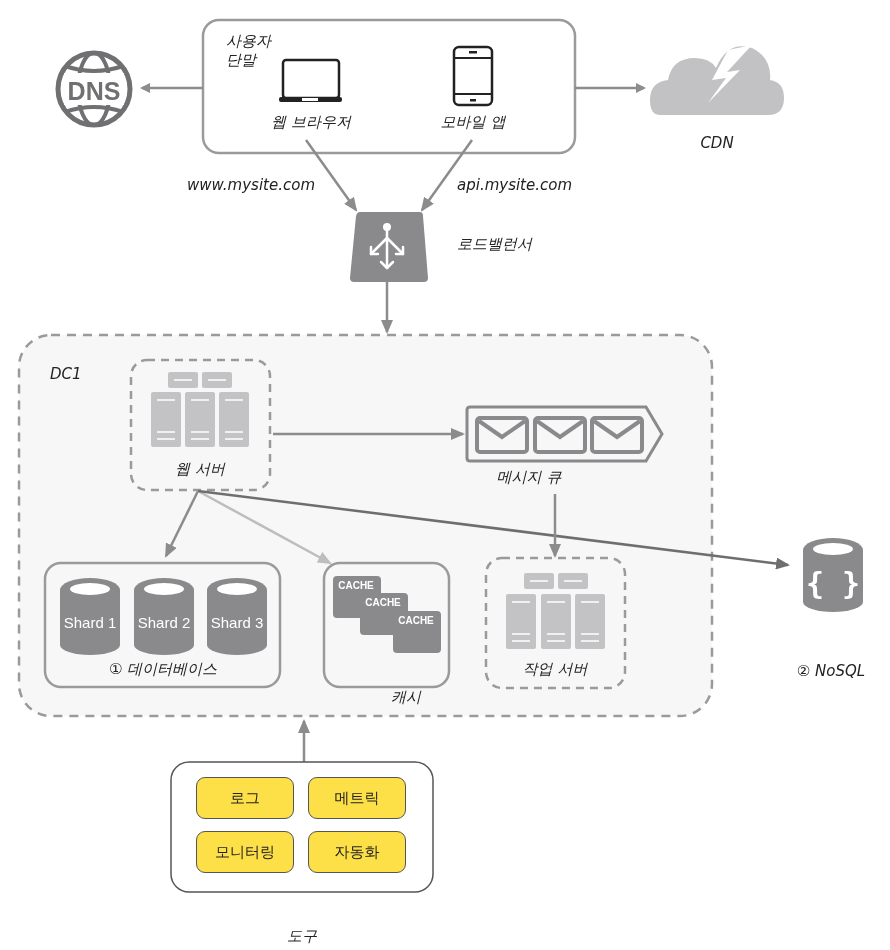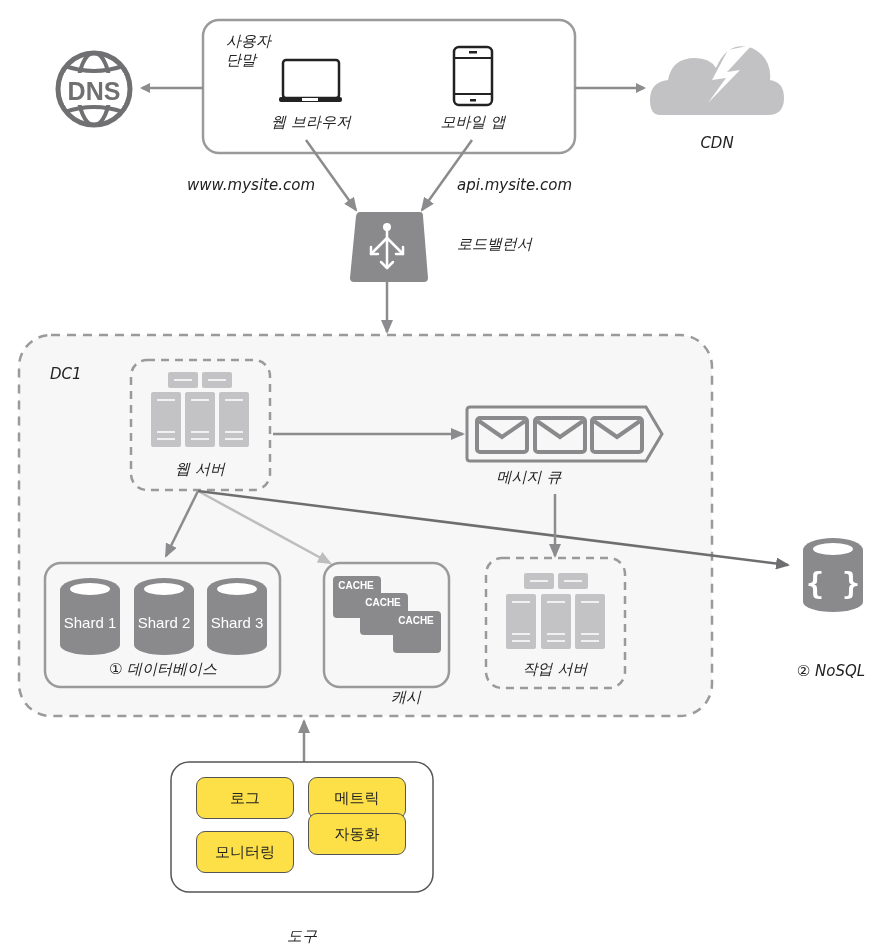--- a/index.html
+++ b/index.html
@@ -208,14 +208,14 @@
 <div class="lbl center" style="left:200px; top:460px;">웹 서버</div>
 <div class="lbl center" style="left:529px; top:468px;">메시지 큐</div>
 <div class="lbl center" style="left:163px; top:660px;">① 데이터베이스</div>
 <div class="lbl center" style="left:386px; top:688px;margin-left:20px;">캐시</div>
 <div class="lbl center" style="left:555px; top:660px;">작업 서버</div>
 <div class="lbl center" style="left:831px; top:622px;margin-top:40px;">② NoSQL</div>
 
 <div class="tool-box" style="left:196px; top:777px;">로그</div>
 <div class="tool-box" style="left:308px; top:777px;">메트릭</div>
 <div class="tool-box" style="left:196px; top:831px;">모니터링</div>
-<div class="tool-box" style="left:308px; top:813px;">자동화</div>
+<div class="tool-box" style="left:308px; top:831px;">자동화</div>
 <div class="lbl center" style="left:302px; top:908px;margin-top:19px;">도구</div>
 
 </body></html>

